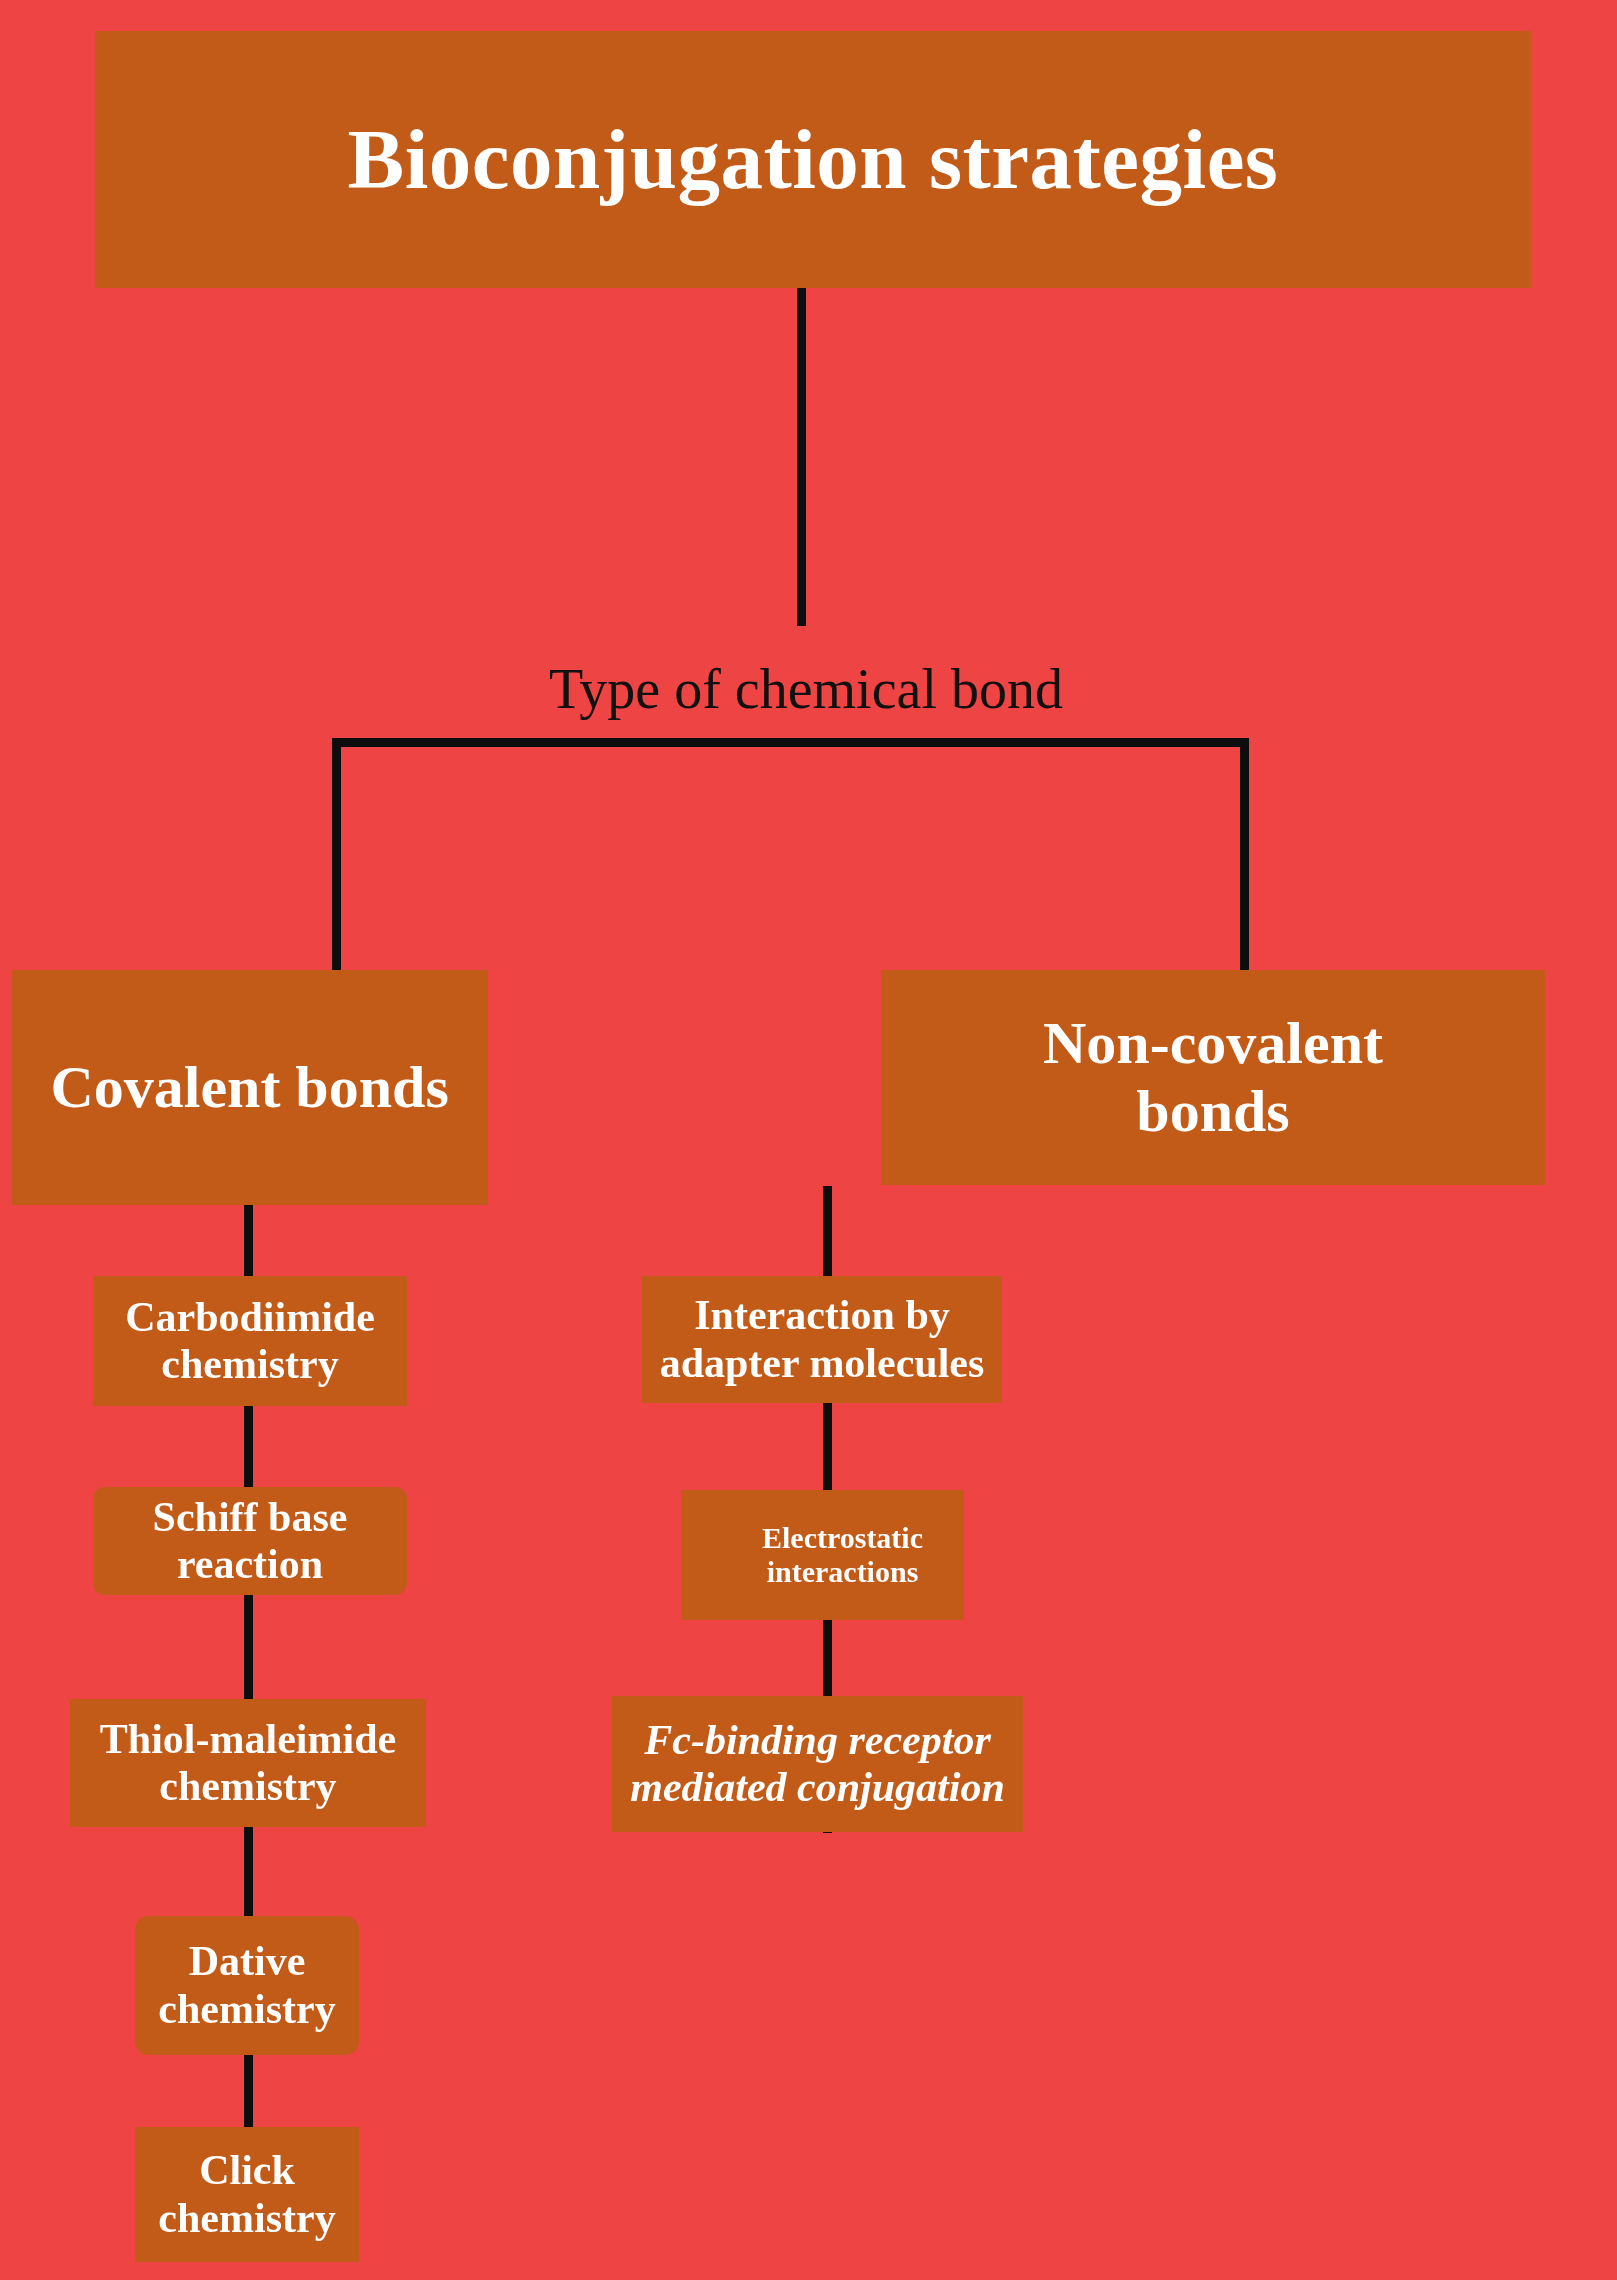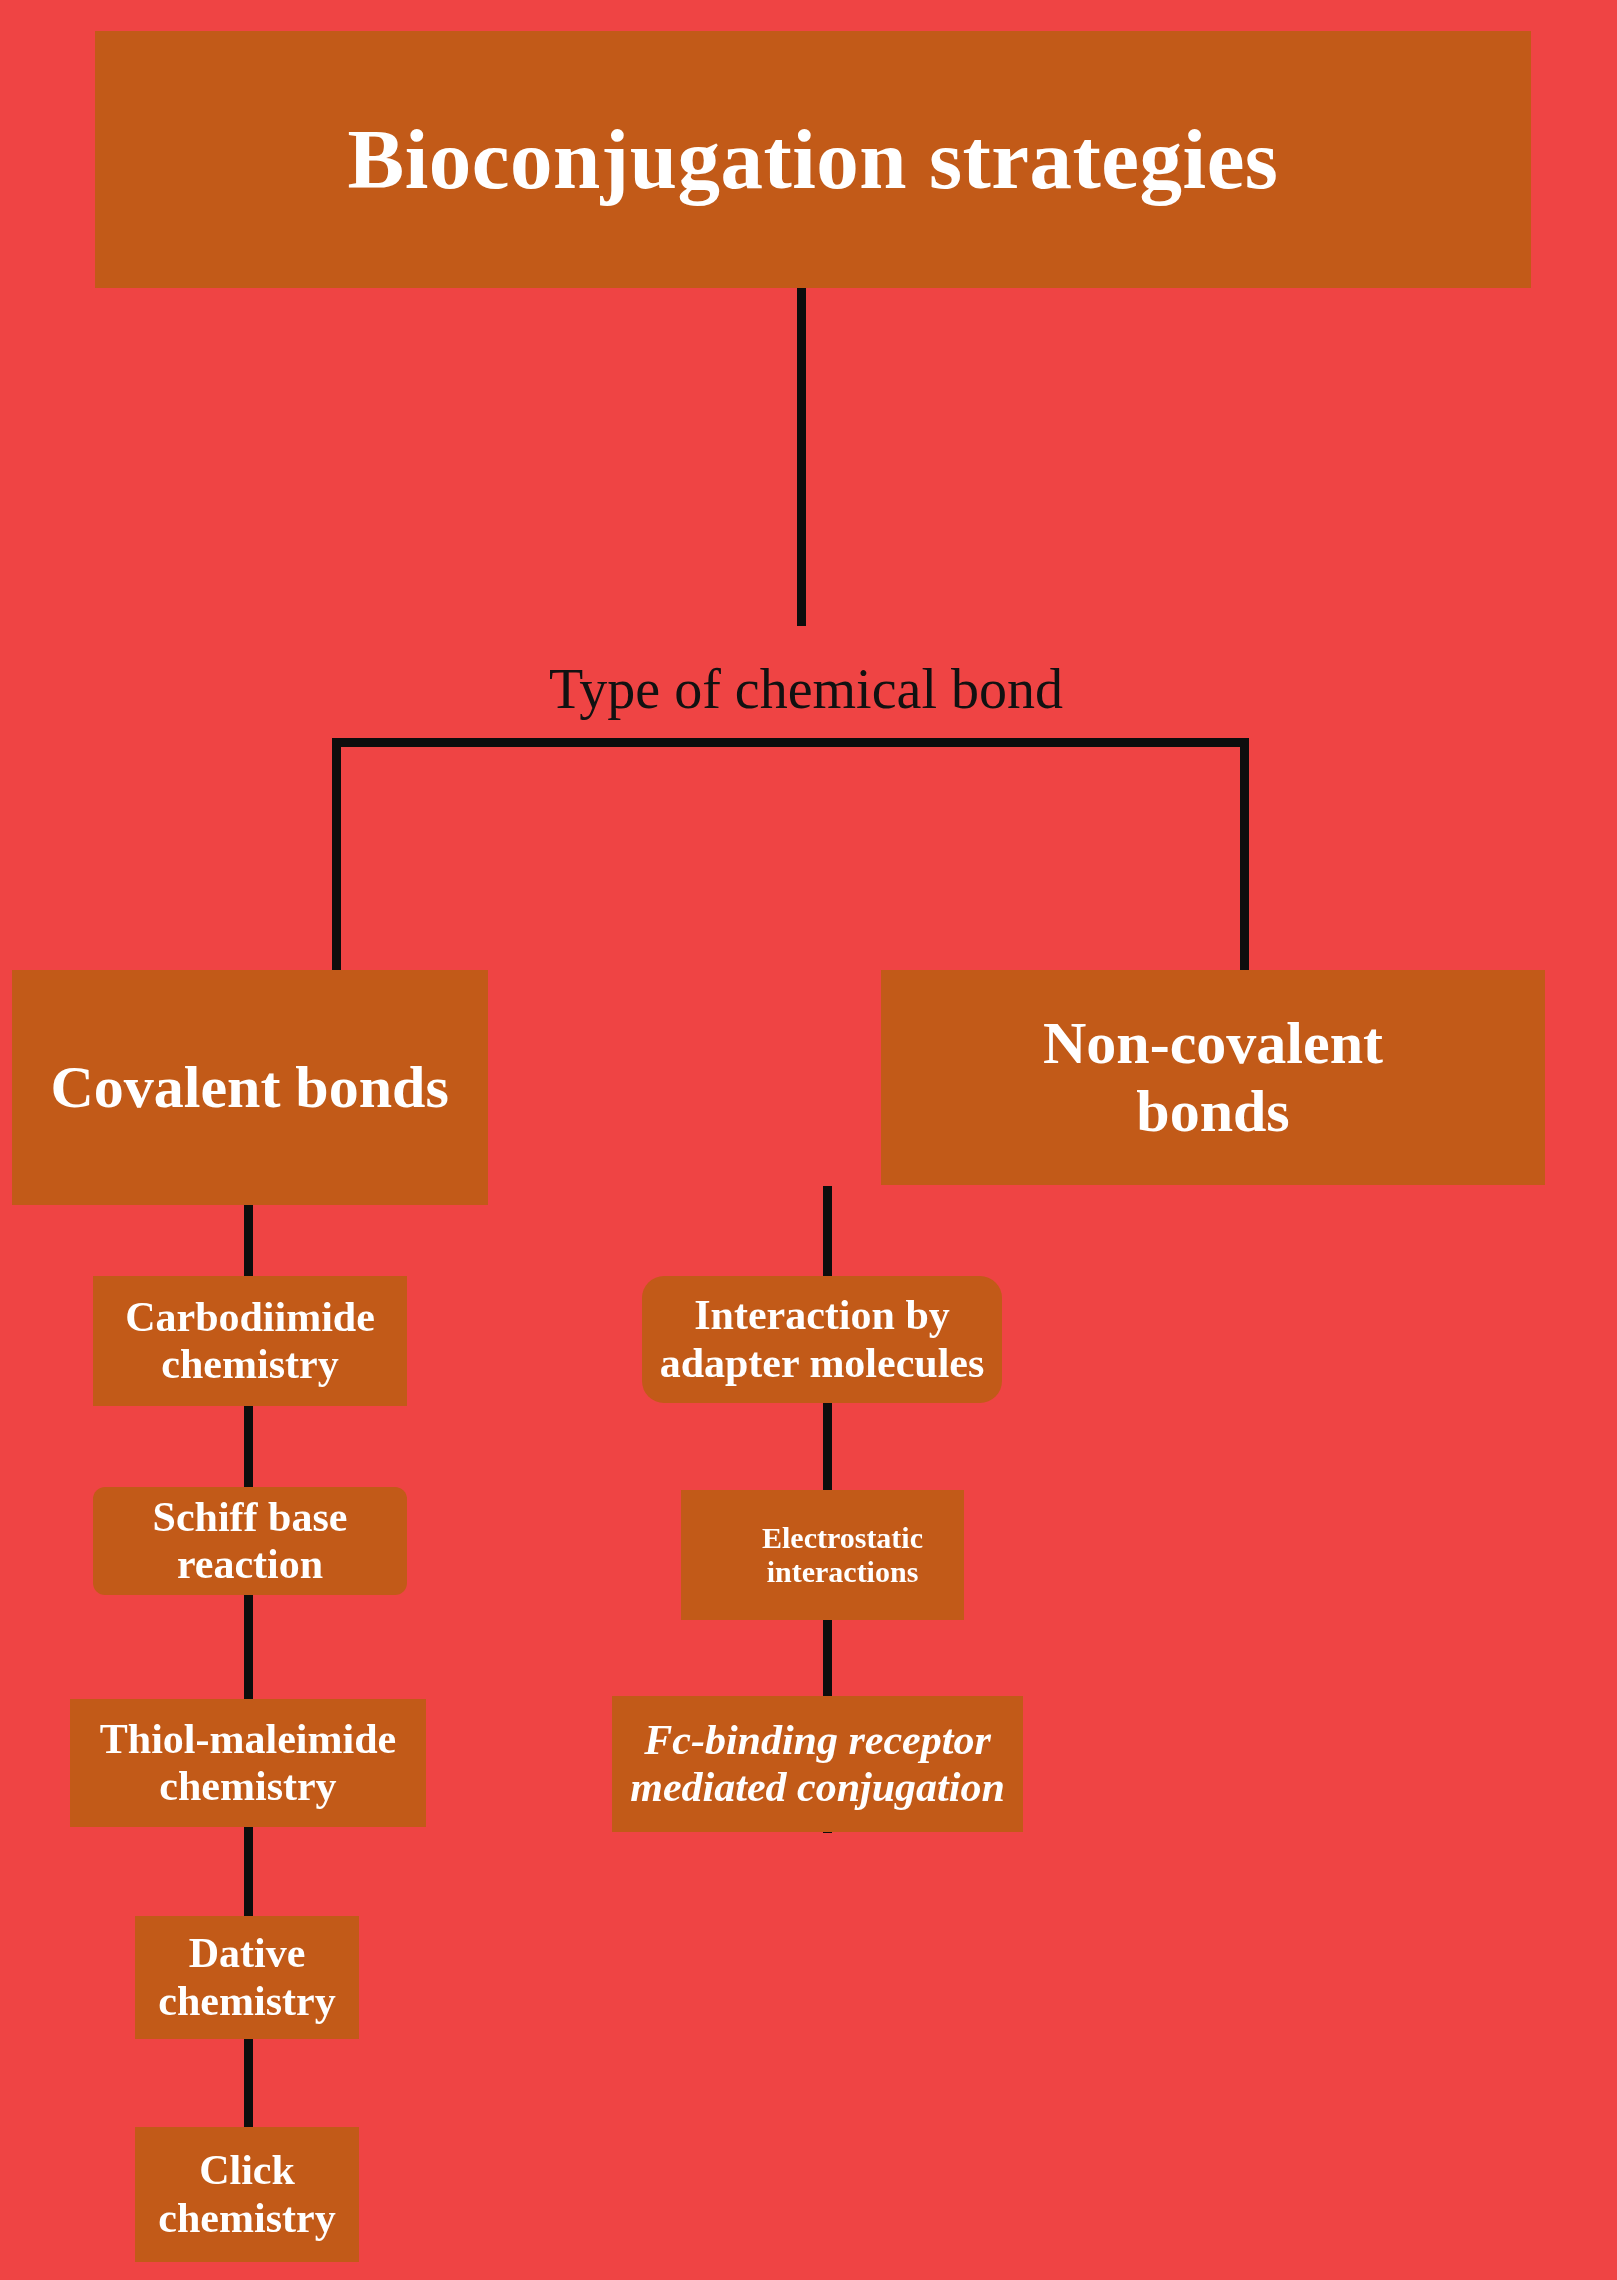--- a/index.html
+++ b/index.html
@@ -113,31 +113,31 @@
   
   #spine-left {
     left: 244px;
     top: 1205px;
     width: 8.7px;
     height: 1054px;
   }
   #lb-0 { left: 93px;  top: 1276px; width: 314px; height: 130px; font-size: 42px; }
   #lb-1 { left: 93px;  top: 1487px; width: 314px; height: 108px; font-size: 42px; border-radius: 12px; }
   #lb-2 { left: 70px;  top: 1699px; width: 356px; height: 128px; font-size: 42px; }
-  #lb-3 { left: 135px; top: 1916px; width: 224px; height: 123px; font-size: 42px; }
+  #lb-3 { left: 135px; top: 1916px; width: 224px; height: 139px; font-size: 42px; border-radius: 14px; }
   #lb-4 { left: 135px; top: 2127px; width: 224px; height: 135px; font-size: 42px; }
 
   
   #spine-right {
     left: 823px;
     top: 1186px;
     width: 8.7px;
     height: 647px;
   }
-  #rb-0 { left: 642px; top: 1276px; width: 360px; height: 127px; font-size: 42px; border-radius: 22px; }
+  #rb-0 { left: 642px; top: 1276px; width: 360px; height: 127px; font-size: 42px; }
   #rb-1 { left: 681px; top: 1490px; width: 283px; height: 130px; font-size: 30px; padding-left: 40px; }
   #rb-2 { left: 612px; top: 1696px; width: 411px; height: 136px; font-size: 42px; font-style: italic; }
 </style>
 </head>
 <body>
 
 <div id="canvas">
 
   <div class="box" id="title-box">Bioconjugation strategies</div>
 

